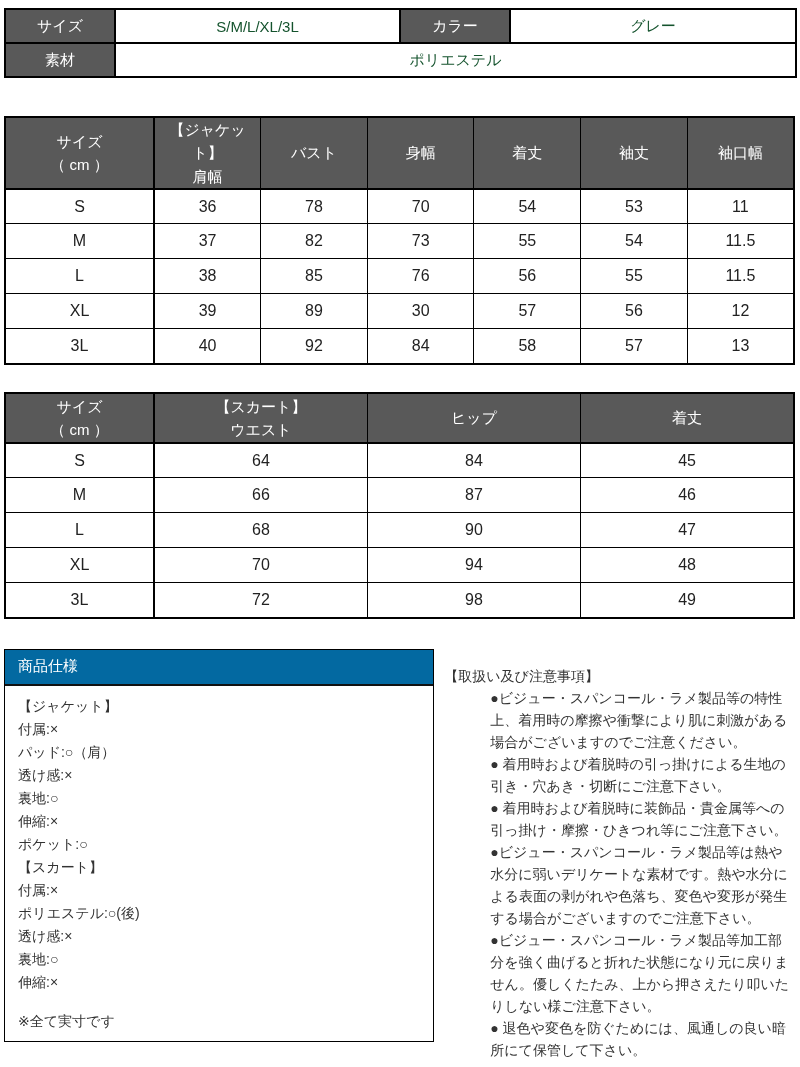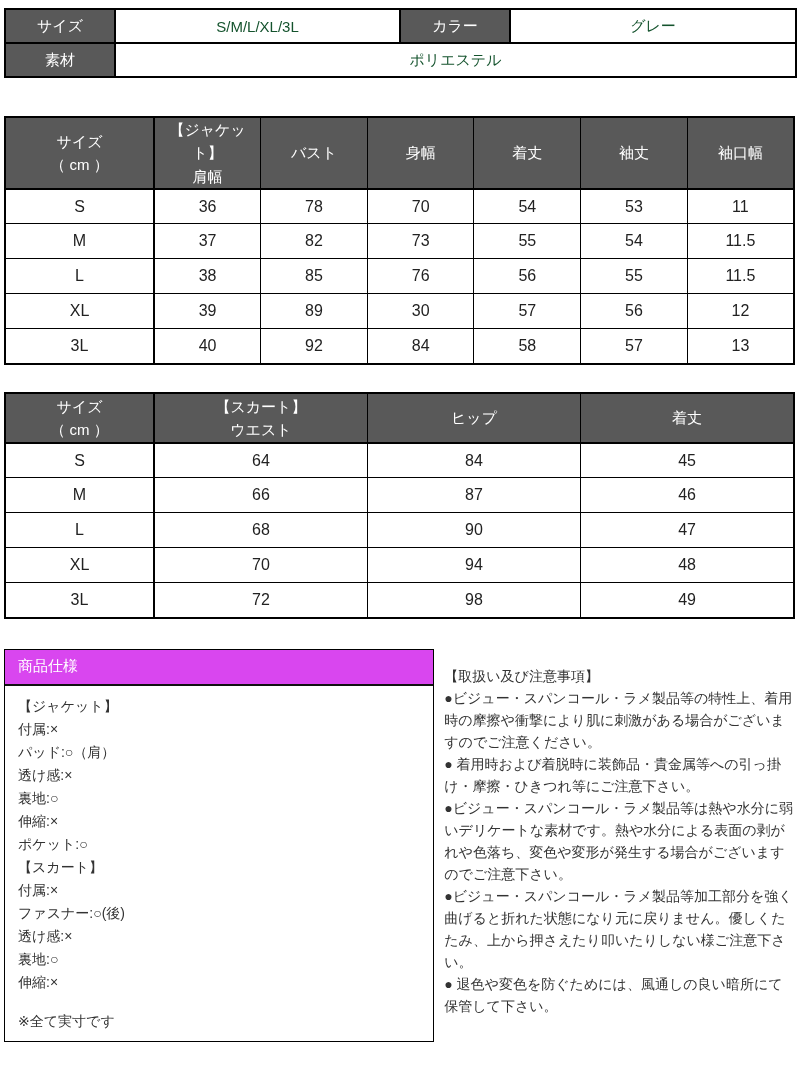--- a/index.html
+++ b/index.html
@@ -52,33 +52,33 @@
     color: #222;
     padding: 0;
   }
   .size-table th:first-child, .size-table td:first-child { border-right: 2px solid #000; }
   .size-table.skirt { margin-bottom: 0; }
 
   
   .bottom { display: flex; align-items: flex-start; margin-top: 30px; }
   .spec-box { width: 433px; border: 1px solid #000; background: #fff; }
   .spec-title {
-    background: #d946ef;
+    background: #0369a1;
     color: #ffffff;
     font-size: 15px;
     padding: 7px 13px 8px;
     border-bottom: 2px solid #111;
   }
   .spec-body { padding: 9px 13px 8px; font-size: 14px; color: #333; }
   .spec-body .line { line-height: 23px; white-space: pre-wrap; }
   .spec-note { margin-top: 16px; line-height: 23px; font-size: 14px; color: #333; }
 
   .care { width: 353px; margin-left: 10px; padding-top: 16px; font-size: 14px; color: #333; }
   .care .care-title { line-height: 22px; }
-  .care .line { line-height: 22px; white-space: pre-wrap; }
+  .care .line { line-height: 22px; white-space: pre-wrap; margin-left: 46px; }
 </style>
 </head>
 <body>
 
 <div class="page">
 
   <table class="summary-table">
     <colgroup>
         <col style="width:110px">
         <col style="width:285px">
@@ -237,32 +237,33 @@
         <div>
             <div class="line">【ジャケット】</div>
             <div class="line">付属:×</div>
             <div class="line">パッド:○（肩）</div>
             <div class="line">透け感:×</div>
             <div class="line">裏地:○</div>
             <div class="line">伸縮:×</div>
             <div class="line">ポケット:○</div>
             <div class="line">【スカート】</div>
             <div class="line">付属:×</div>
-            <div class="line">ファスナー:○(後)</div>
+            <div class="line">ポリエステル:○(後)</div>
             <div class="line">透け感:×</div>
             <div class="line">裏地:○</div>
             <div class="line">伸縮:×</div>
           </div>
         <div class="spec-note">※全て実寸です</div>
       </div>
     </div>
     <div class="care">
       <div class="care-title">【取扱い及び注意事項】</div>
       <div>
           <div class="line">●ビジュー・スパンコール・ラメ製品等の特性上、着用時の摩擦や衝撃により肌に刺激がある場合がございますのでご注意ください。</div>
+          <div class="line">● 着用時および着脱時の引っ掛けによる生地の引き・穴あき・切断にご注意下さい。</div>
           <div class="line">● 着用時および着脱時に装飾品・貴金属等への引っ掛け・摩擦・ひきつれ等にご注意下さい。</div>
           <div class="line">●ビジュー・スパンコール・ラメ製品等は熱や水分に弱いデリケートな素材です。熱や水分による表面の剥がれや色落ち、変色や変形が発生する場合がございますのでご注意下さい。</div>
           <div class="line">●ビジュー・スパンコール・ラメ製品等加工部分を強く曲げると折れた状態になり元に戻りません。優しくたたみ、上から押さえたり叩いたりしない様ご注意下さい。</div>
           <div class="line">● 退色や変色を防ぐためには、風通しの良い暗所にて保管して下さい。</div>
         </div>
     </div>
   </div>
 
 </div>
 

